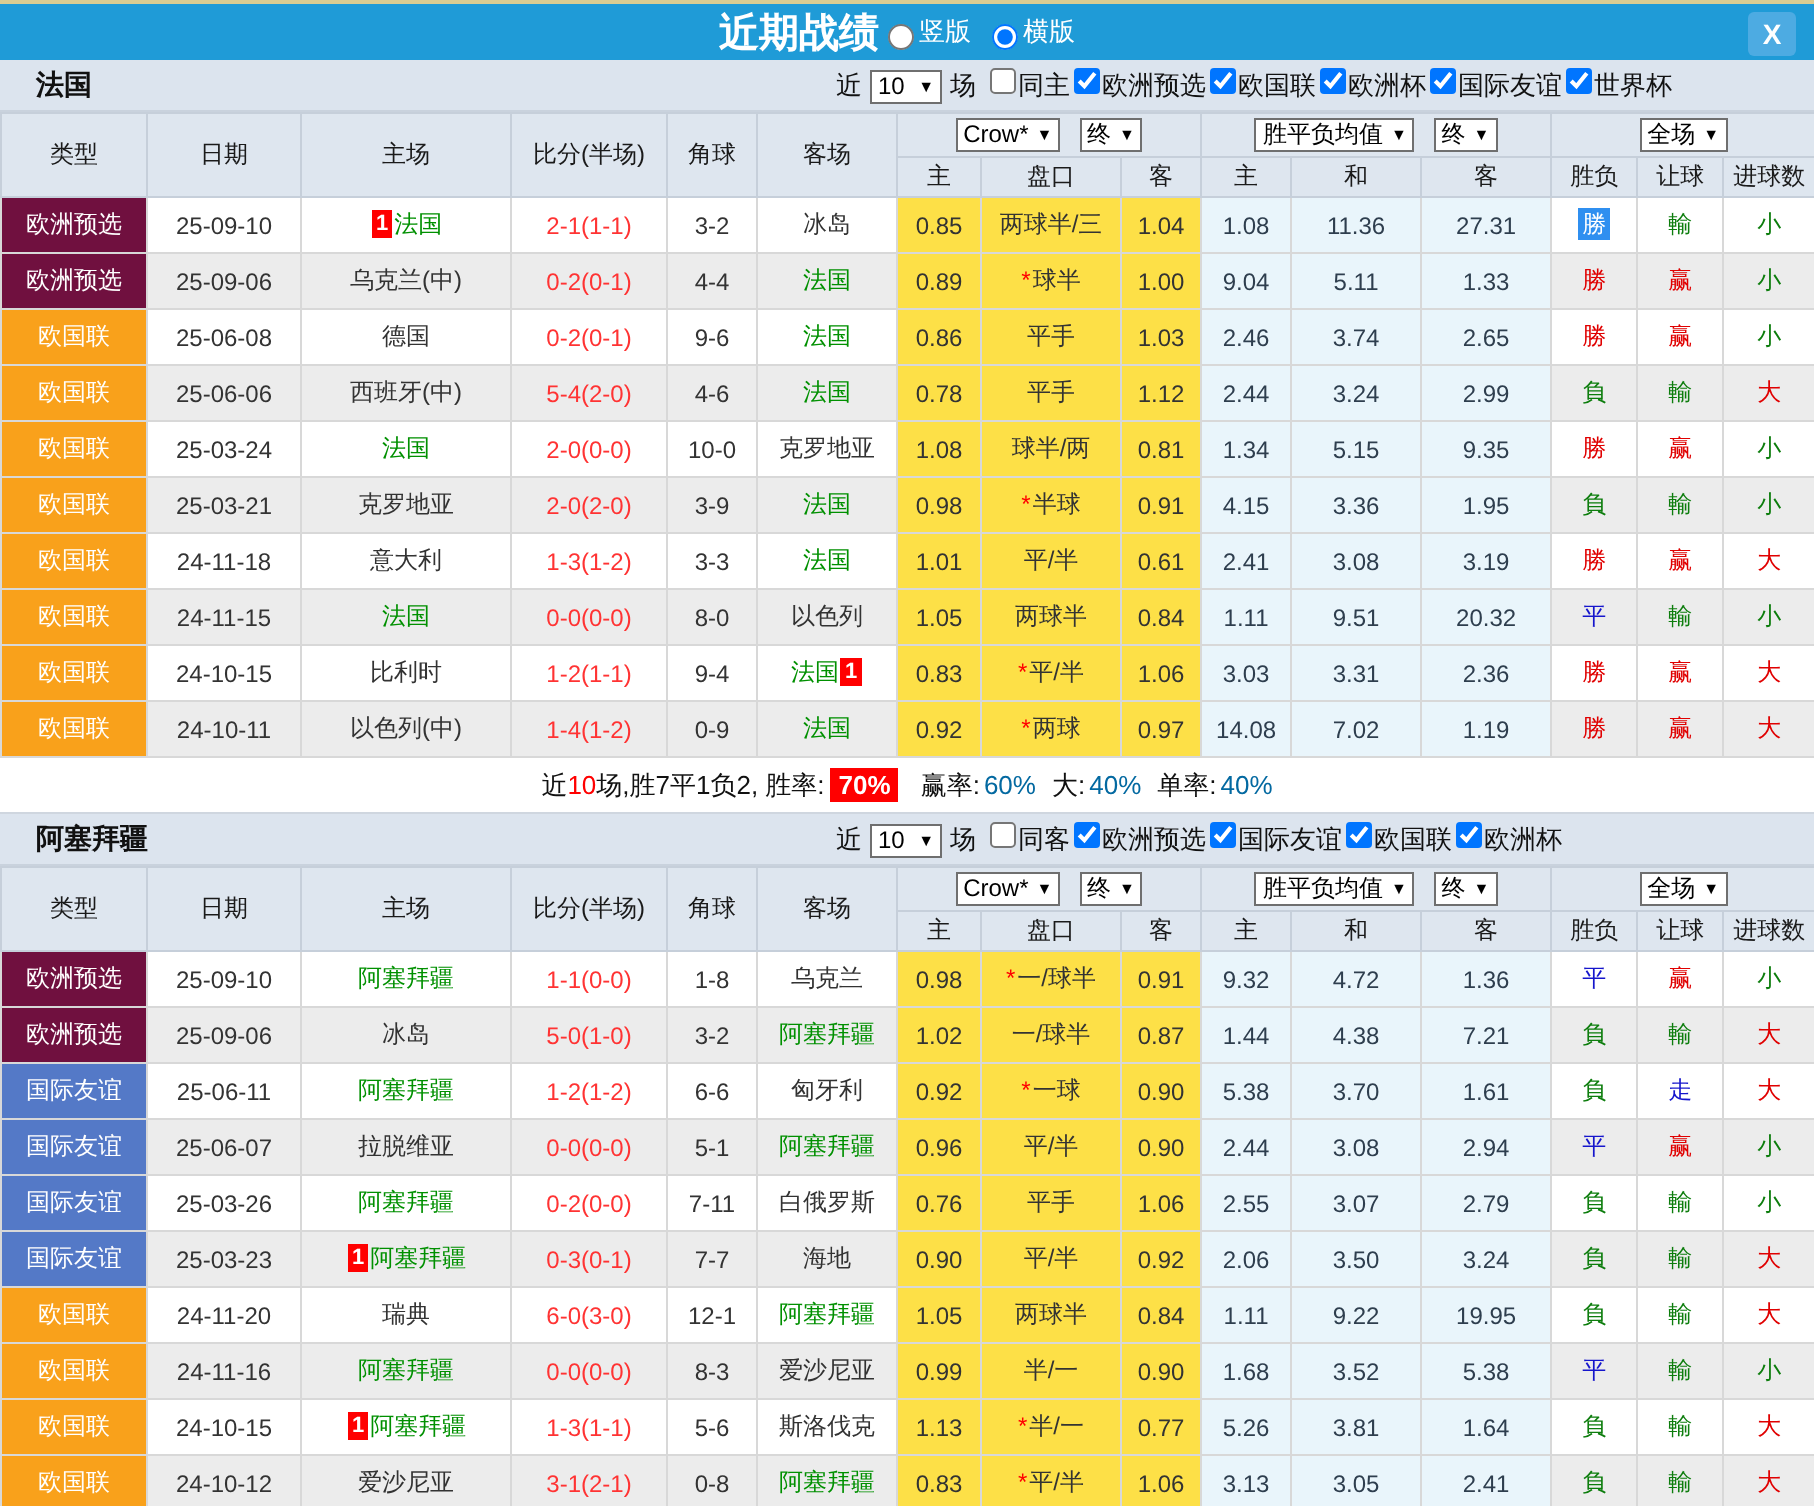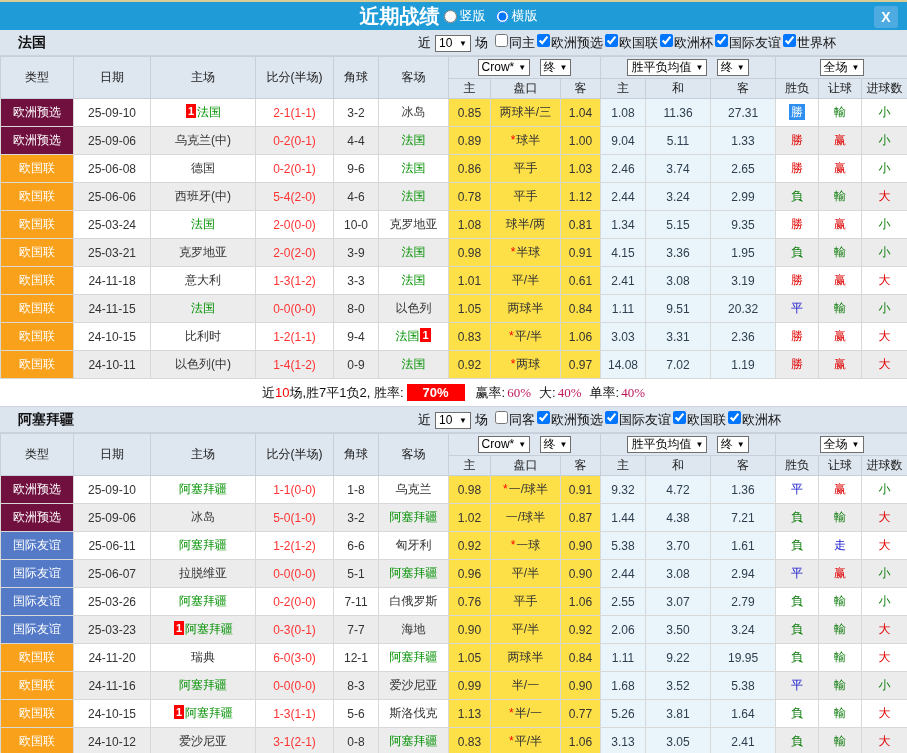--- a/index.html
+++ b/index.html
@@ -2,21 +2,21 @@
 <html><head>
 <meta charset="utf-8">
 <style>
   * { box-sizing: border-box; }
   body { width:907px; margin:0; background:#fff; font-family:"Liberation Sans",sans-serif; }
 
   
   .titlebar { position:relative; height:30px; background:#1f9bd7; border-top:2px solid #dacc92;
               display:flex; align-items:center; justify-content:center; color:#fff; }
   .titlebar .ttl { font-weight:bold; font-size:20px; margin-right:4px; }
-  .titlebar label { font-size:13px; margin-right:10px; display:inline-flex; align-items:center; cursor:pointer; }
+  .titlebar label { font-size:13px; margin-right:10px; display:inline-flex; align-items:flex-end; cursor:pointer; }
   .titlebar input[type=radio]{ margin:0 3px 0 0; }
   .closebtn { position:absolute; right:9px; top:4px; width:24px; height:22px; background:#4dabe2;
               border-radius:3px; color:#fff; font-weight:bold; font-size:14px; text-align:center;
               line-height:22px; cursor:pointer; }
 
   
   .band { position:relative; height:26px; background:#dce4ee; display:flex; align-items:center;
           border-bottom:1px solid #c9d2dd; }
   .band .team { font-weight:bold; font-size:14px; color:#111; margin-left:18px; }
   .flt { position:absolute; left:418px; top:0; height:26px; display:flex; align-items:center;
@@ -49,22 +49,22 @@
             height:14px; line-height:14px; padding:0 2px; margin:0 1px; vertical-align:1px; }
   .st-red   { color:#e00000; }
   .st-green { color:#0d7d0d; }
   .st-blue  { color:#1515cc; }
   .st-bluebg{ background:#2f8ff0; color:#fff; padding:1px 2px; }
 
   
   .sumrow { height:28px; border-bottom:1px solid #cfd6df; background:#fff; display:flex;
             align-items:center; justify-content:center; font-size:13px; color:#111; }
   .red-t { color:#f00; }
-  .blue-t{ color:#be185d; margin-left:2px;font-family:Liberation Serif, serif; }
-  .rate-badge { background:#f00; color:#fff; font-weight:bold; padding:1px 16px; margin:0 3px; }
+  .blue-t{ color:#0369a1; margin-left:2px; }
+  .rate-badge { background:#f00; color:#fff; font-weight:bold; padding:1px 4px; margin:0 3px; }
   .lbl { margin-left:8px; }
 </style>
 </head>
 <body>
 
 <div class="titlebar">
   <span class="ttl">近期战绩</span>
   <label>
     <input type="radio" name="layout" style="">
     <span>竖版</span>

